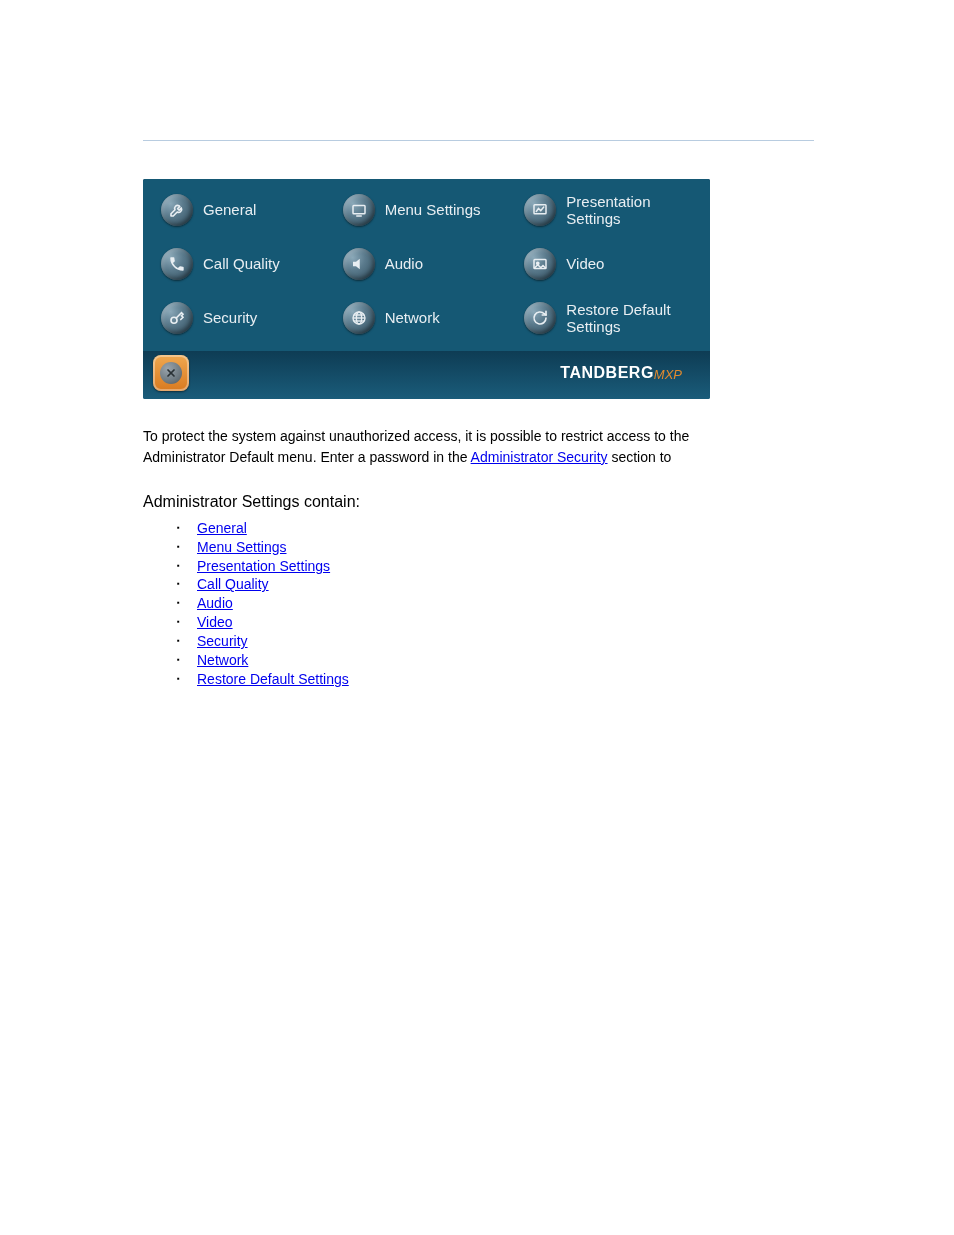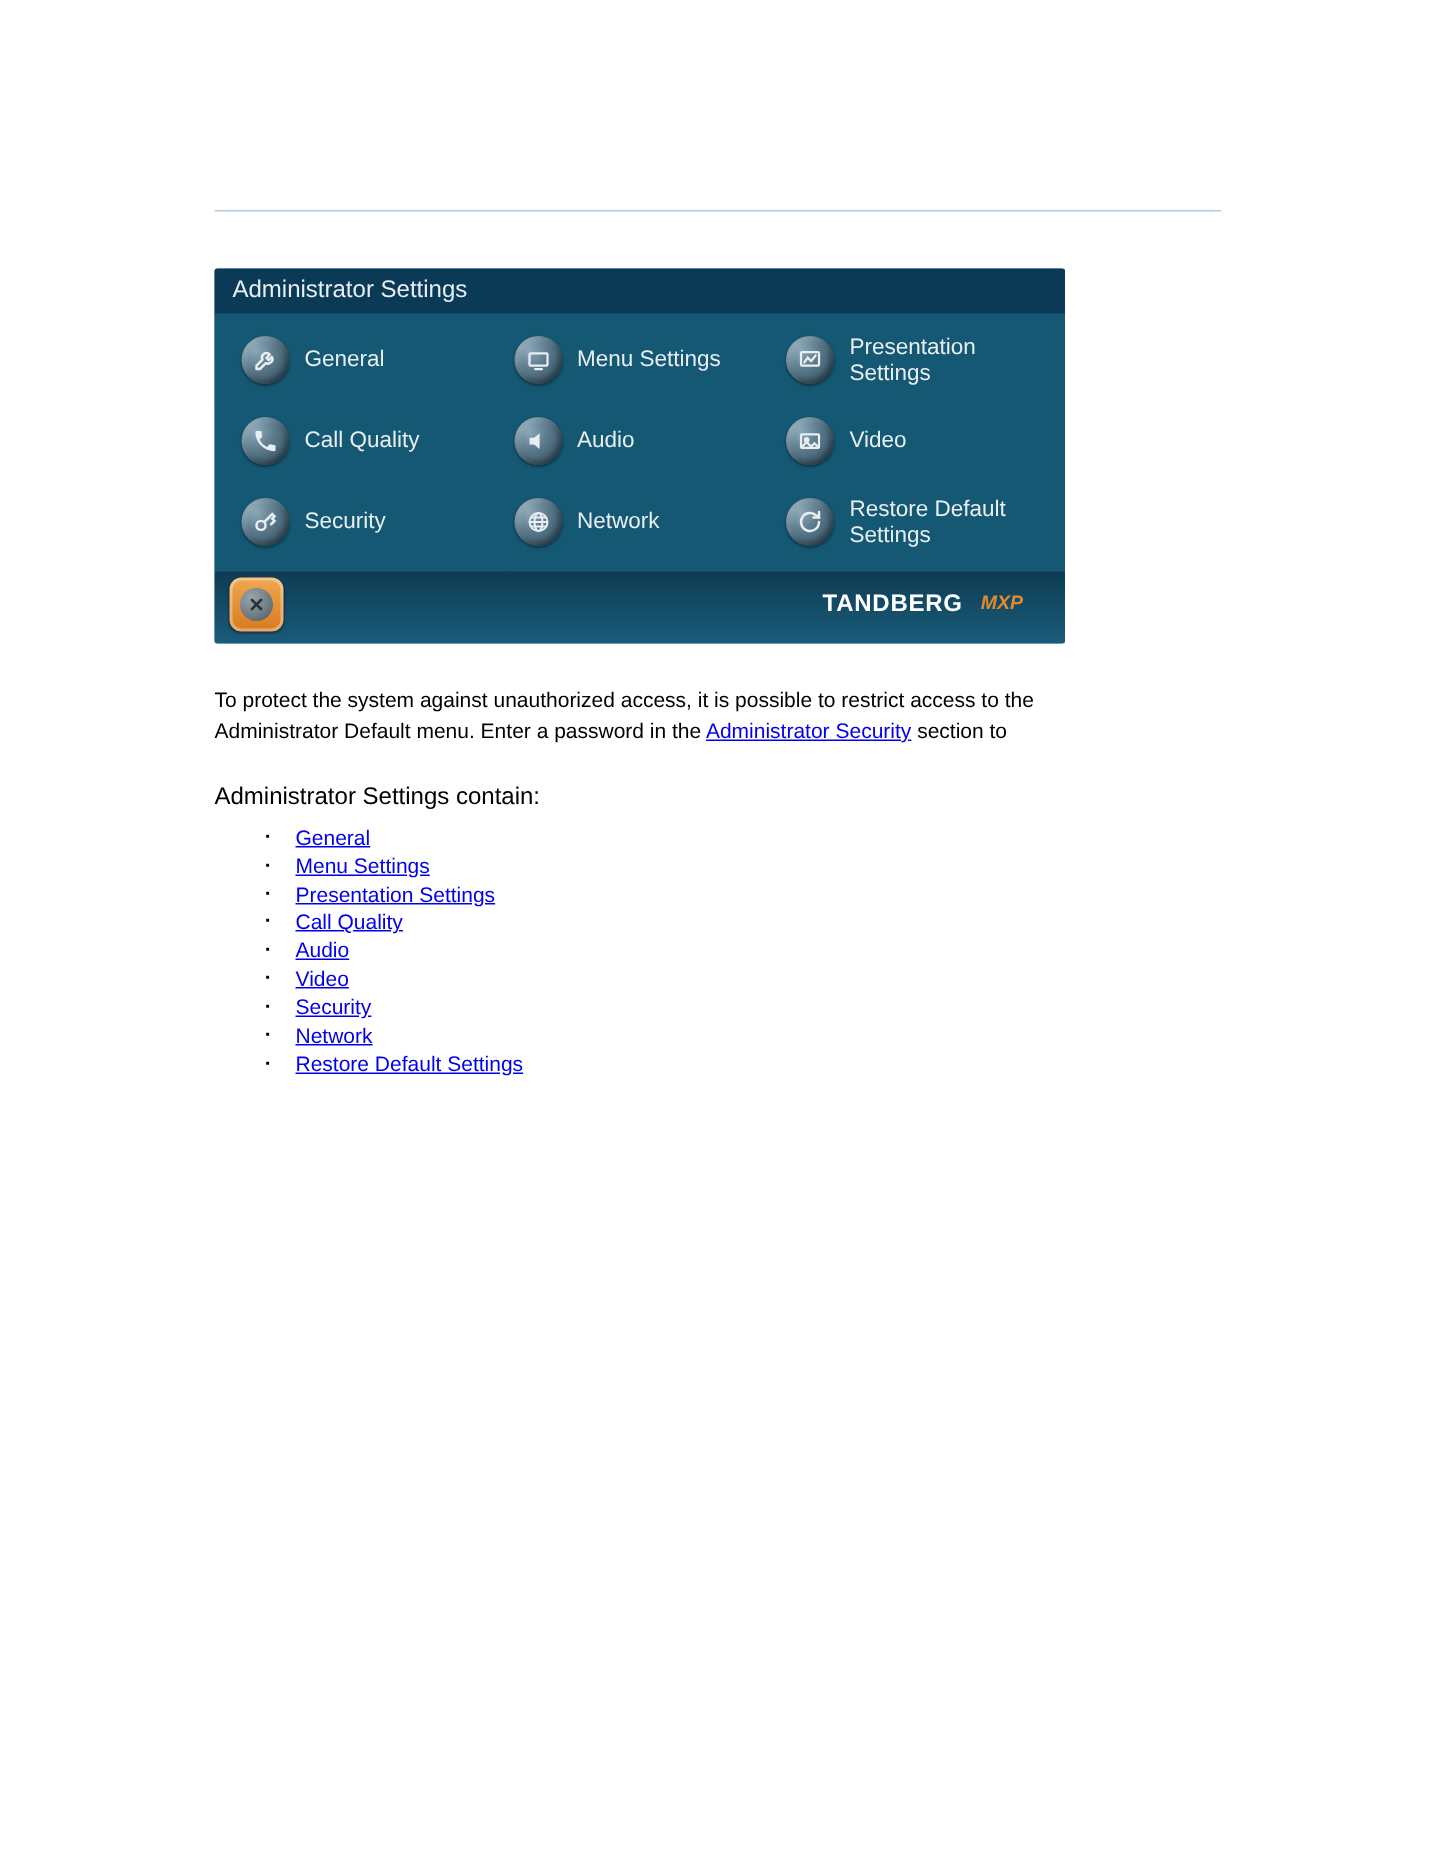--- a/index.html
+++ b/index.html
@@ -97,34 +97,34 @@
     height: 22px;
     border-radius: 50%;
     background: radial-gradient(circle at 35% 30%, #9aa4ac 0%, #6e7a82 60%, #4a545a 100%);
     display: flex;
     align-items: center;
     justify-content: center;
   }
   .cancel-btn-inner svg { width: 12px; height: 12px; }
   .brand {
     display: flex;
-    align-items: flex-start;
-    gap: 12px;
+    align-items: flex-end;
+    gap: 0;
     margin-left: 44px;
   }
   .brand-main {
     font-family: Arial, sans-serif;
     font-weight: 900;
     font-size: 16px;
     letter-spacing: 0.5px;
     color: #ffffff;
   }
   .brand-sub {
     font-family: Arial, sans-serif;
-    font-weight: 700;
+    font-weight: 400;
     font-style: italic;
     font-size: 13px;
     color: #e08a2e;
   }
 
   
   .body-text {
     margin-top: 28px;
     font-size: 14px;
     color: #000;
@@ -165,21 +165,20 @@
     text-decoration: underline;
   }
 </style>
 </head>
 <body>
 
 <div class="page">
   <hr class="rule">
 
   <div class="panel">
-    <div class="panel-title-bar">Administrator Settings</div>
 
     <div class="panel-grid">
 
       <div class="panel-item">
         <div class="panel-icon">
           <svg viewBox="0 0 24 24" fill="none" stroke="#e8eef2" stroke-width="2.2" stroke-linecap="round" stroke-linejoin="round">
               <path d="M14.7 6.3a4 4 0 0 0-5.4 5.4L4 17v3h3l5.3-5.3a4 4 0 0 0 5.4-5.4l-2.8 2.8-2-2 2.8-2.8z"></path>
             </svg>
         </div>
         <span class="panel-item-label">General</span>

